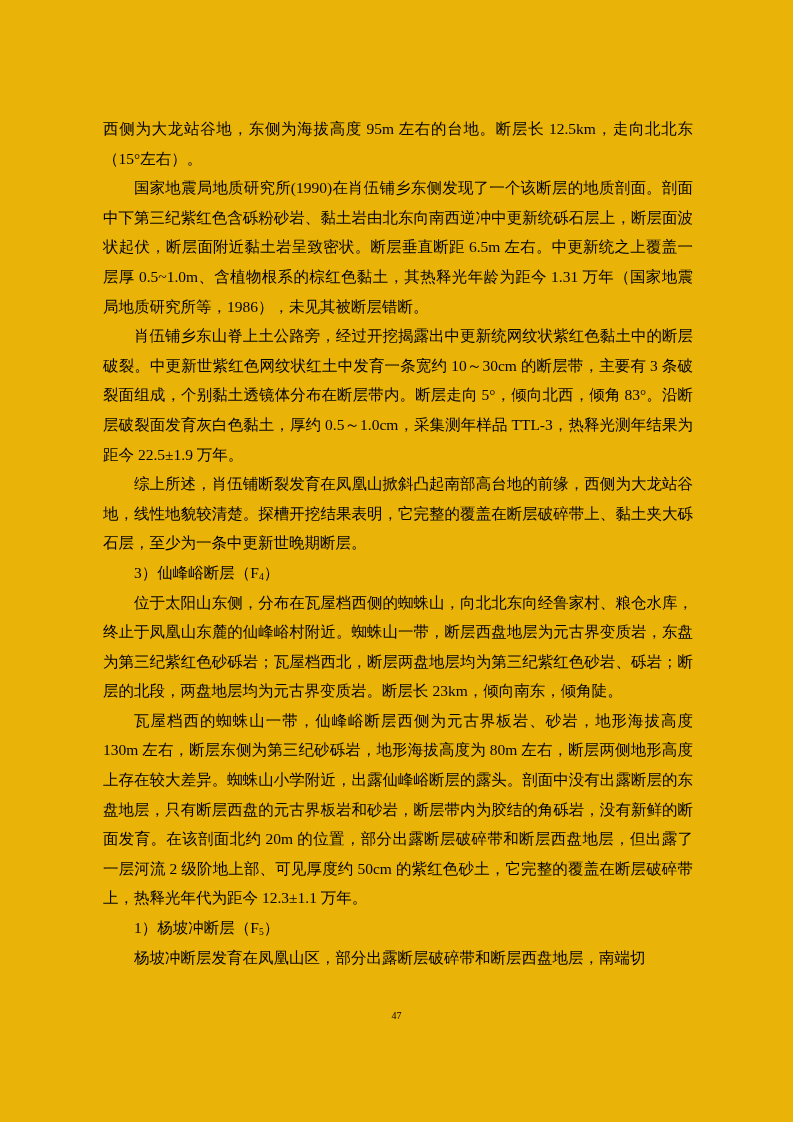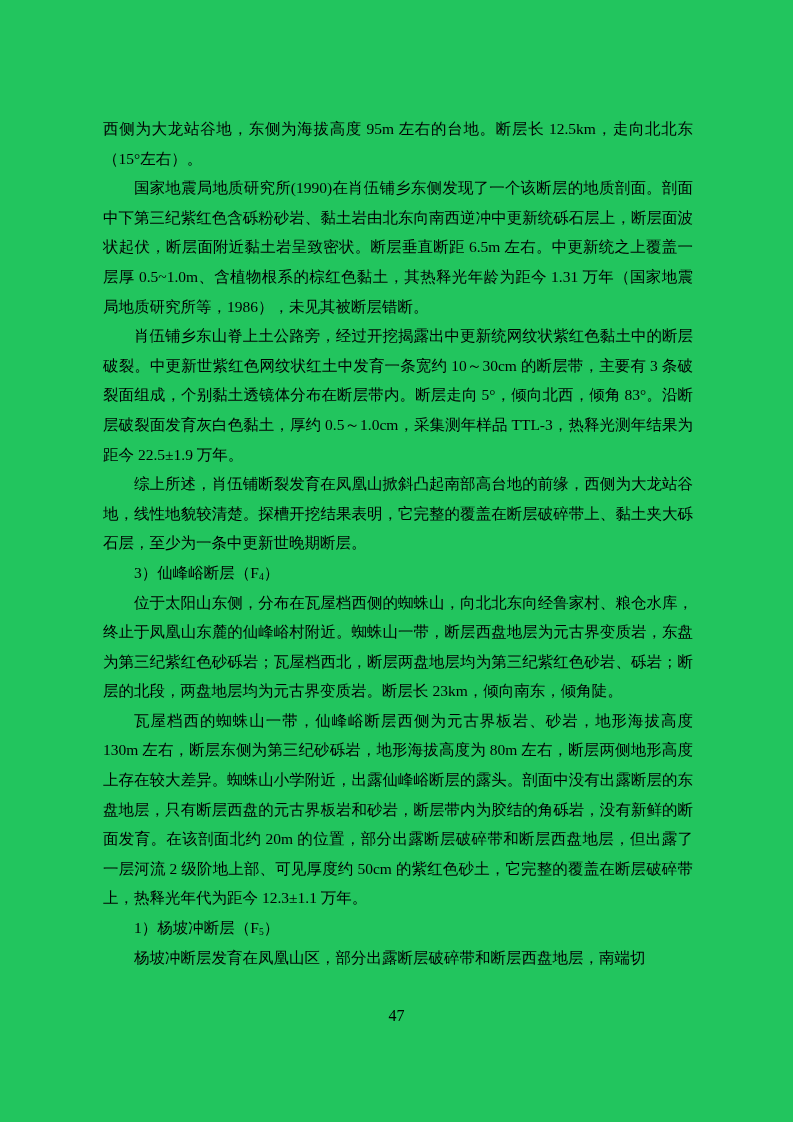--- a/index.html
+++ b/index.html
@@ -4,21 +4,21 @@
 <style>
   html, body {
     margin: 0;
     padding: 0;
     background: #ffffff;
   }
   .page {
     position: relative;
     width: 793px;
     height: 1122px;
-    background: #22c55e;
+    background: #eab308;
     overflow: hidden;
     font-family: "Liberation Serif", "DejaVu Serif", serif;
     color: #000000;
   }
   .content {
     position: absolute;
     left: 103px;
     top: 114px;
     width: 590px;
     font-size: 15.5px;
@@ -41,21 +41,21 @@
     font-size: 0.62em;
     vertical-align: -0.25em;
     line-height: 0;
   }
   .page-number {
     position: absolute;
     left: 0;
     right: 0;
     top: 1006px;
     text-align: center;
-    font-size: 16px;
+    font-size: 10px;
     line-height: 20px;
   }
 </style>
 </head>
 <body>
 
 <div class="page">
   <div class="content">
 
     <p class="para no-indent">西侧为大龙站谷地，东侧为海拔高度 95m 左右的台地。断层长 12.5km，走向北北东（15°左右）。</p>

